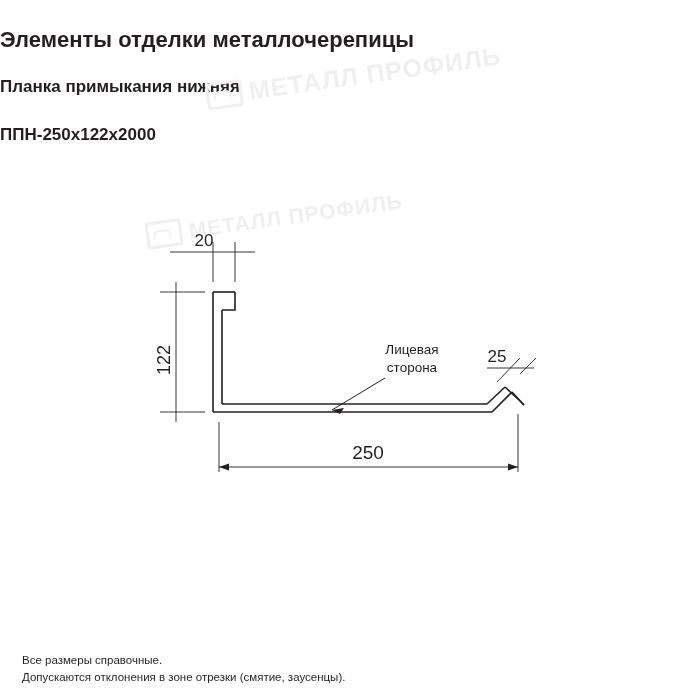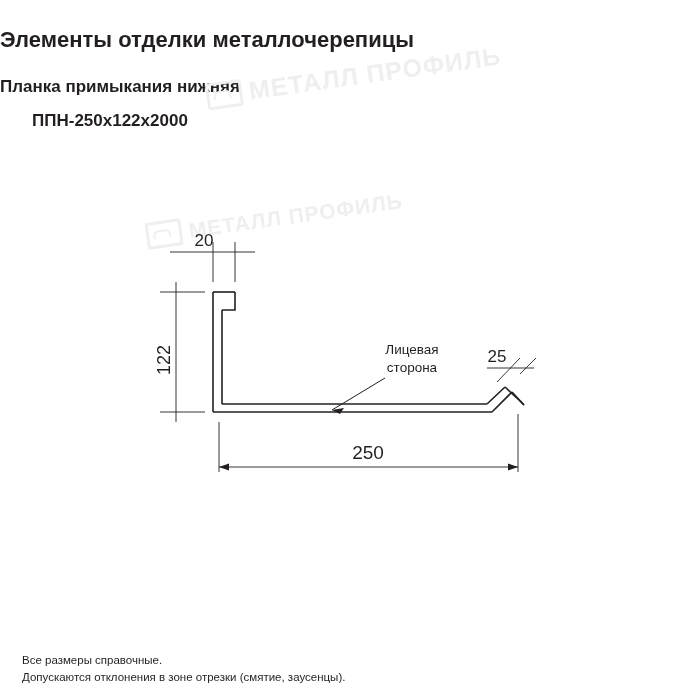--- a/index.html
+++ b/index.html
@@ -34,22 +34,21 @@
     letter-spacing: 0px;
   }
   .title-sub {
     font-size: 17px;
     font-weight: bold;
     margin-top: 24px;
   }
   .title-code {
     font-size: 17px;
     font-weight: bold;
-    margin-top: 14px;
-    padding-left: 32px;
+    margin-top: 28px;
   }
   .drawing {
     position: absolute;
     top: 182px;
     left: 0;
     width: 700px;
     height: 380px;
   }
   .footer {
     position: absolute;

